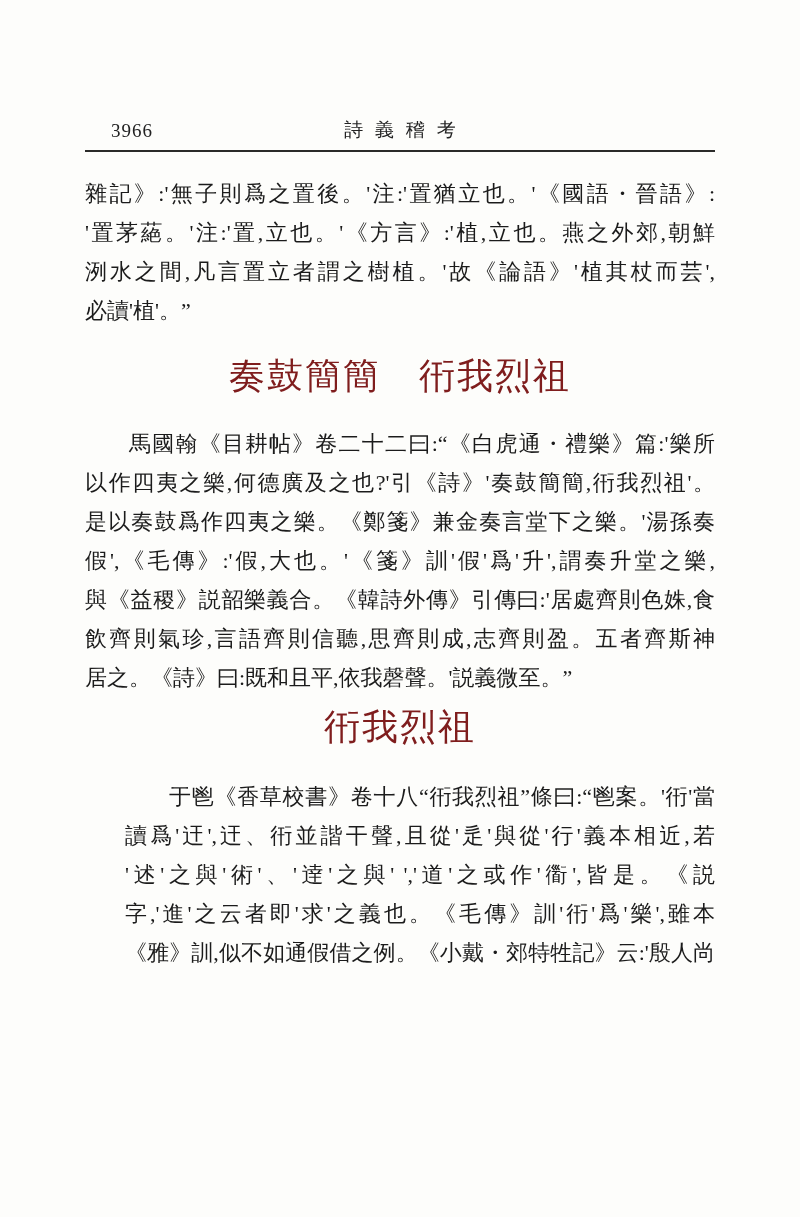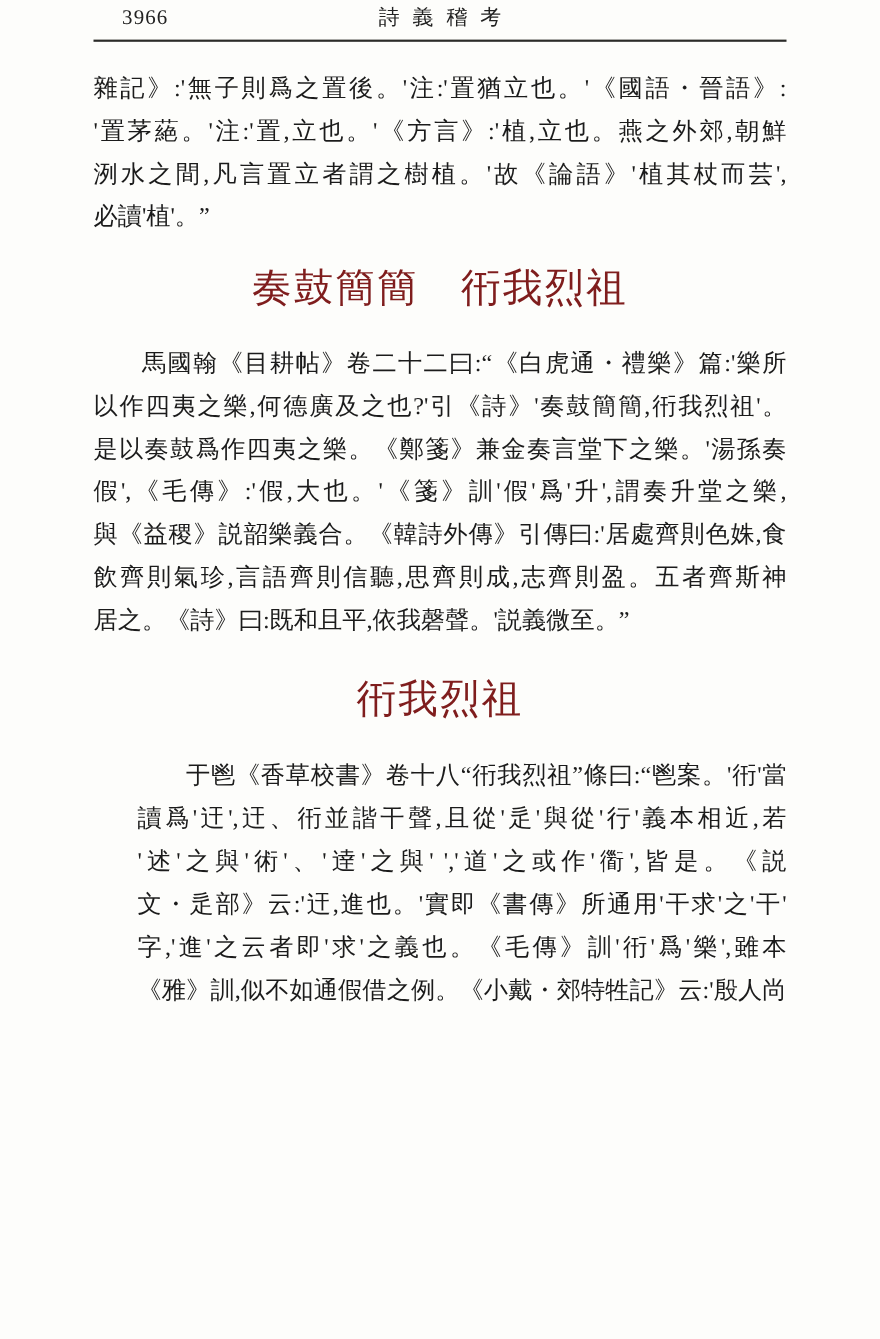--- a/index.html
+++ b/index.html
@@ -14,20 +14,21 @@
     overflow:hidden;
   }
   .content{
     position:relative;
     margin:0 85px;
     width:630px;
   }
   
   .header{
     position:relative;
+    padding-top:114px;
     height:30px;
   }
   .page-number{
     position:absolute;
     left:26px;bottom:2px;
     font-size:19px;
     letter-spacing:1px;
     color:#222;
   }
   .running-title{
@@ -69,21 +70,21 @@
   
   .section-heading{
     text-align:center;
     font-size:36px;
     line-height:44px;
     letter-spacing:2px;
     color:#7f1d1d;
     font-weight:500;
   }
   .h1{margin-top:24px;}
-  .h2{margin-top:30px;}
+  .h2{margin-top:8px;}
 </style>
 </head>
 <body>
 
 <div class="page">
   <div class="content">
 
     <div class="header">
       <span class="page-number">3966</span>
       <span class="running-title">詩義稽考</span>
@@ -108,19 +109,18 @@
       <div class="line">飲齊則氣珍,言語齊則信聽,思齊則成,志齊則盈。五者齊斯神</div>
       <div class="line short">居之。《詩》曰:既和且平,依我磬聲。'説義微至。”</div>
     </div>
 
     <div class="section-heading h2">衎我烈祖</div>
 
     <div class="para p3">
       <div class="line indent"><span class="lead">于鬯《香草校書》</span><span>卷十八“衎我烈祖”條曰:“鬯案。'衎'當</span></div>
       <div class="line">讀爲'迀',迀、衎並諧干聲,且從'辵'與從'行'義本相近,若</div>
       <div class="line">'述'之與'術'、'逹'之與'𧗸','道'之或作'衟',皆是。《説</div>
-      <div class="line">文・辵部》云:'迀,進也。'實即《書傳》所通用'干求'之'干'</div>
       <div class="line">字,'進'之云者即'求'之義也。《毛傳》訓'衎'爲'樂',雖本</div>
       <div class="line">《雅》訓,似不如通假借之例。《小戴・郊特牲記》云:'殷人尚</div>
     </div>
 
   </div>
 </div>
 
 </body></html>

